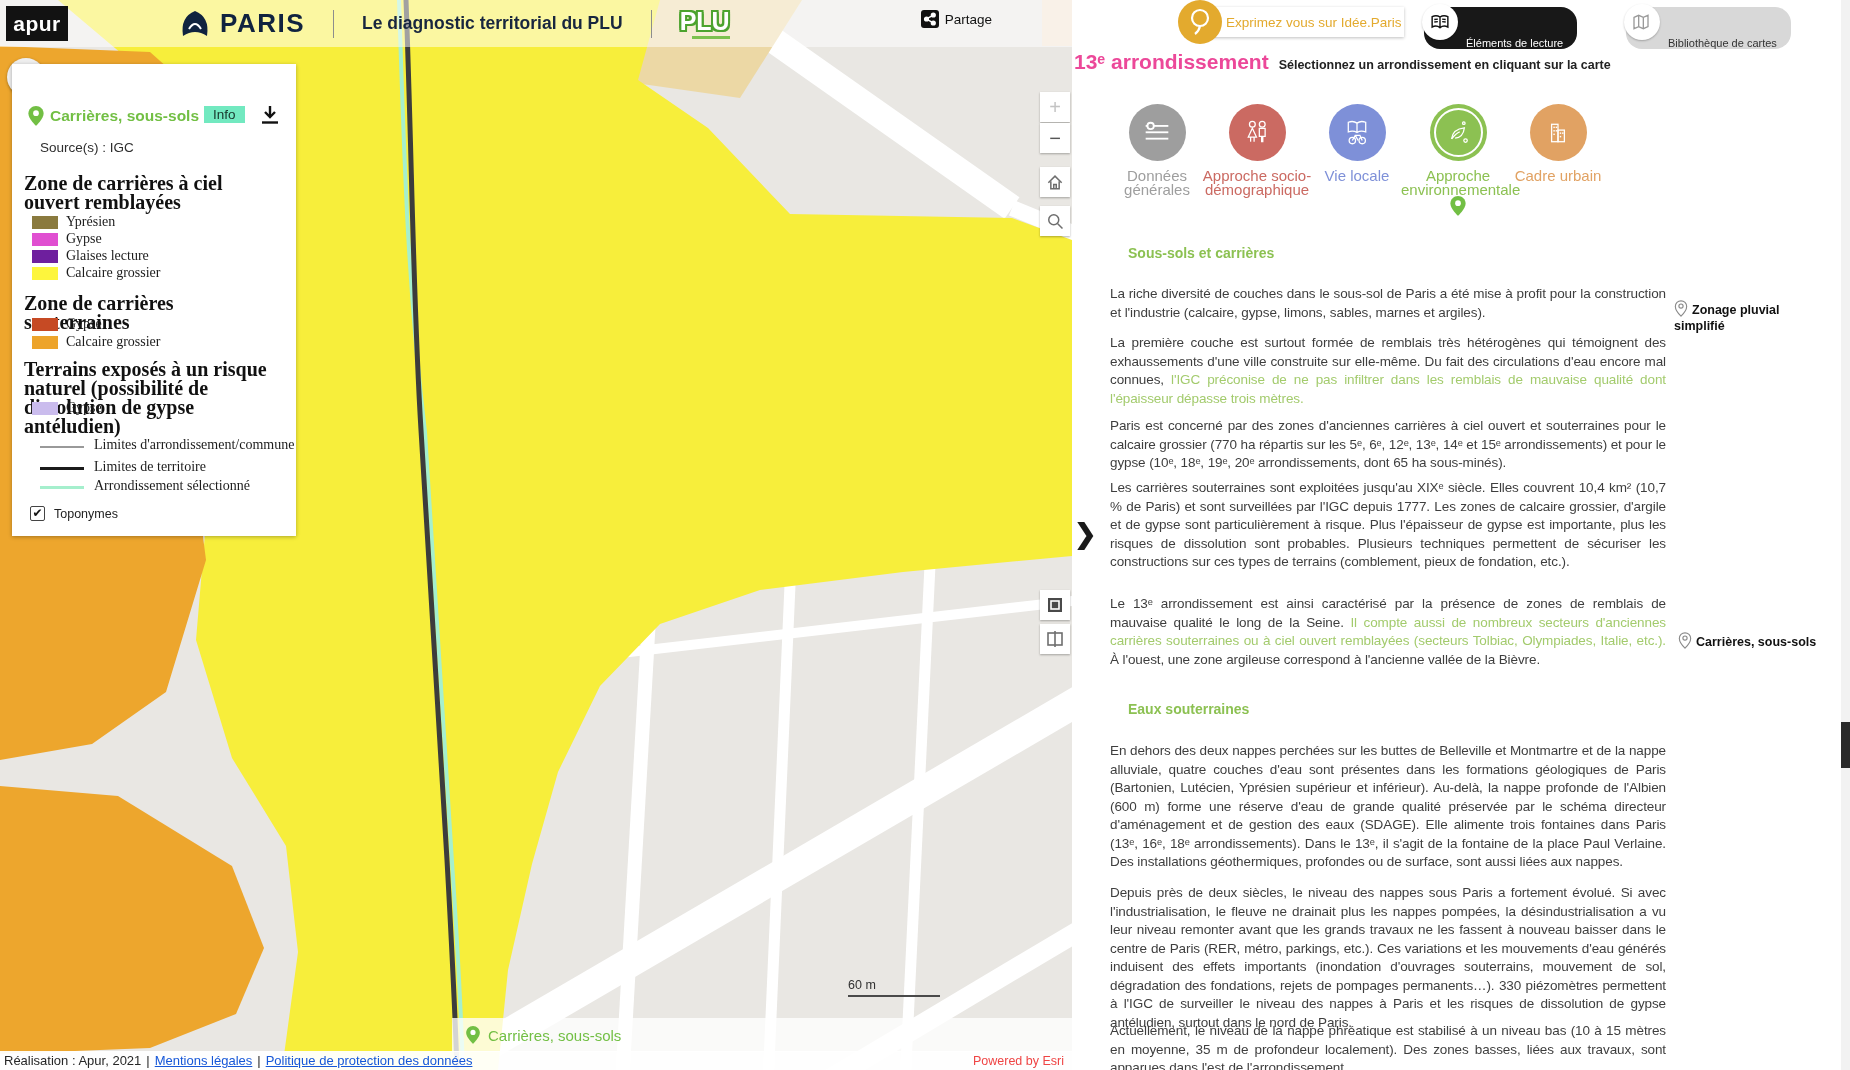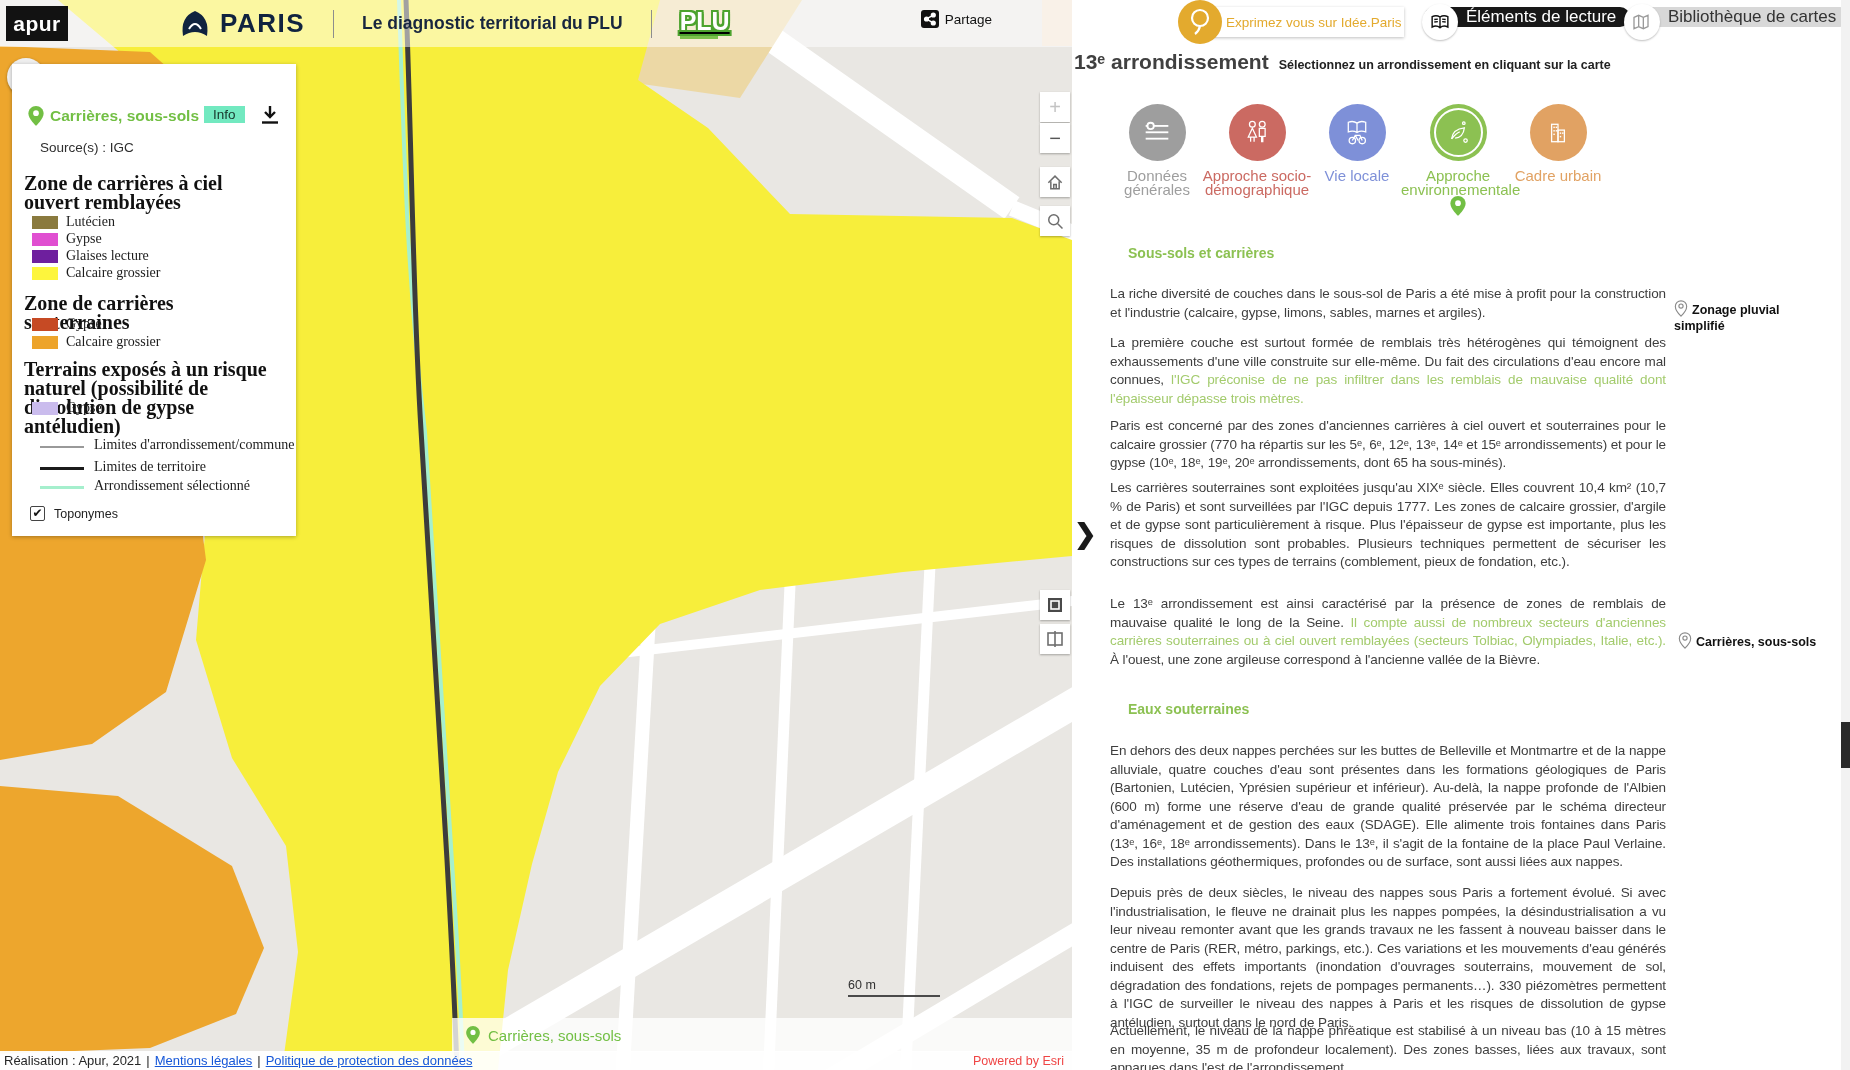--- a/index.html
+++ b/index.html
@@ -6,21 +6,21 @@
   .stage{position:relative;width:1850px;height:1070px;overflow:hidden;background:#fff;}
   
   .map{position:absolute;left:0;top:0;width:1072px;height:1070px;overflow:hidden;}
   .map svg.base{position:absolute;left:0;top:0;}
   .map-header{position:absolute;left:0;top:0;width:1072px;height:47px;background:rgba(255,255,255,.52);display:flex;align-items:center;}
   .apur-box{margin-left:6px;width:62px;height:35px;background:#121212;color:#fff;display:flex;align-items:center;justify-content:center;font-size:21px;font-weight:bold;letter-spacing:.5px;}
   .paris-logo{display:flex;align-items:center;margin-left:110px;gap:8px;color:#10233f;font-weight:900;font-size:26px;letter-spacing:1.5px;}
   .hdr-div{width:1px;height:28px;background:#8d8d8d;margin:0 28px;}
   .diag-title{font-size:17.5px;font-weight:bold;color:#18263f;white-space:nowrap;}
   .plu{font-size:25px;font-weight:900;color:#fff;text-shadow:-2px 0 #4ca32e,2px 0 #4ca32e,0 -2px #4ca32e,0 2px #4ca32e,-2px -2px #4ca32e,2px 2px #4ca32e,-2px 2px #4ca32e,2px -2px #4ca32e;line-height:1;}
-  .plu-wrap{display:flex;flex-direction:column;align-items:flex-start;gap:2px;text-decoration:underline;}
+  .plu-wrap{display:flex;flex-direction:column;align-items:flex-end;gap:2px;}
   .plu-cap{width:38px;height:3px;background:#7cc14e;}
   .share-btn{position:absolute;right:80px;top:10px;display:flex;align-items:center;gap:6px;font-size:13.5px;color:#111;cursor:pointer;}
   
   .legend-toggle{position:absolute;left:7px;top:58px;width:38px;height:38px;border-radius:50%;background:#efefef;border:none;box-shadow:0 1px 3px rgba(0,0,0,.35);display:flex;align-items:center;justify-content:center;cursor:pointer;}
   .legend{position:absolute;left:12px;top:64px;width:284px;height:472px;background:#fff;box-shadow:0 1px 4px rgba(0,0,0,.3);}
   .legend *{position:absolute;}
   .lg-titlerow{left:16px;top:42px;width:260px;height:22px;}
   .lg-title{left:22px;top:1px;font-size:15.5px;font-weight:bold;color:#72bf44;white-space:nowrap;}
   .info-btn{left:176px;top:0px;background:#72e9c0;color:#17342a;font-size:13.5px;padding:1px 9px;border:none;cursor:pointer;}
   .dl-btn{left:226px;top:-2px;background:none;border:none;cursor:pointer;}
@@ -47,27 +47,27 @@
   .map-footer{position:absolute;left:0;top:1051px;width:1072px;height:19px;background:rgba(255,255,255,.95);font-size:13px;color:#262626;display:flex;align-items:center;padding-left:4px;box-sizing:border-box;}
   .map-footer a{color:#1657d8;text-decoration:underline;cursor:pointer;}
   .map-footer .sep{margin:0 5px;}
   .powered{margin-left:auto;margin-right:8px;color:#ef4444;font-size:12.5px;}
   
   .panel{position:absolute;left:1072px;top:0;width:778px;height:1070px;background:#fff;}
   .panel *{box-sizing:border-box;}
   .idee-circle{position:absolute;left:106px;top:0;width:44px;height:44px;border-radius:50%;background:#e3aa2e;display:flex;align-items:center;justify-content:center;z-index:2;cursor:pointer;}
   .idee-input{position:absolute;left:124px;top:7px;width:208px;height:30px;border:none;background:#fff;box-shadow:0 1px 3px rgba(0,0,0,.25);padding-left:30px;font-size:13.5px;color:#b8860b;}
   .idee-input::placeholder{color:#e3aa2e;opacity:1;}
-  .pill{position:absolute;top:7px;height:20px;border-radius:16px;display:flex;align-items:center;font-size:17px;cursor:pointer;}
+  .pill{position:absolute;top:7px;height:42px;border-radius:16px;display:flex;align-items:flex-end;font-size:11px;cursor:pointer;}
   .pill .circ{position:absolute;left:-2px;top:-3px;width:36px;height:36px;border-radius:50%;background:#fff;box-shadow:0 1px 2px rgba(0,0,0,.25);display:flex;align-items:center;justify-content:center;}
   .pill .lab{margin-left:42px;margin-right:14px;white-space:nowrap;}
   .pill.dark{left:352px;background:#181818;color:#fff;}
   .pill.gray{left:554px;background:#d8d8d8;color:#333;}
   .ptitle{position:absolute;left:2px;top:50px;display:flex;align-items:baseline;gap:10px;white-space:nowrap;}
-  .ptitle .big{font-size:21px;font-weight:bold;color:#404040;}
+  .ptitle .big{font-size:21px;font-weight:bold;color:#ec4899;}
   .ptitle .sub{font-size:12.5px;font-weight:bold;color:#222;text-align:right;}
   .nav-item{position:absolute;top:104px;width:114px;text-align:center;cursor:pointer;}
   .nav-item .circle{position:relative;width:57px;height:57px;border-radius:50%;margin:0 auto;display:flex;align-items:center;justify-content:center;}
   .nav-item.sel .circle::after{content:"";position:absolute;left:4px;top:4px;right:4px;bottom:4px;border:2px solid #fff;border-radius:50%;}
   .nav-item .nlab{margin-top:8px;font-size:15px;line-height:14px;}
   .nav-pin{position:absolute;left:378px;top:196px;}
   .chev{position:absolute;left:2px;top:518px;background:none;border:none;font-size:27px;font-weight:900;color:#1a1a1a;cursor:pointer;padding:0;}
   .shead{position:absolute;left:56px;width:556px;font-size:14px;font-weight:bold;}
   .body{position:absolute;left:38px;width:556px;font-size:13.5px;line-height:18.5px;color:#3e3e3e;text-align:justify;letter-spacing:-0.1px;margin:0;}
   .body .g{}
@@ -165,21 +165,21 @@
                 <path d="M2 17.5 h16"></path>
               </g>
             </svg>
         </button>
       </div>
       <div class="lg-source">Source(s) : IGC</div>
 
       <div class="lg-gtitle lg-serif" style="top:110px">Zone de carrières à ciel ouvert remblayées</div>
       <div class="lg-item" style="top:152px">
           <span class="sw" style="background-color: rgb(138, 122, 62);"></span>
-          <span class="lb lg-serif">Lutécien</span>
+          <span class="lb lg-serif">Yprésien</span>
         </div>
       <div class="lg-item" style="top:169px">
           <span class="sw" style="background-color: rgb(224, 79, 209);"></span>
           <span class="lb lg-serif">Gypse</span>
         </div>
       <div class="lg-item" style="top:186px">
           <span class="sw" style="background-color: rgb(110, 31, 158);"></span>
           <span class="lb lg-serif">Glaises lecture</span>
         </div>
       <div class="lg-item" style="top:203px">

